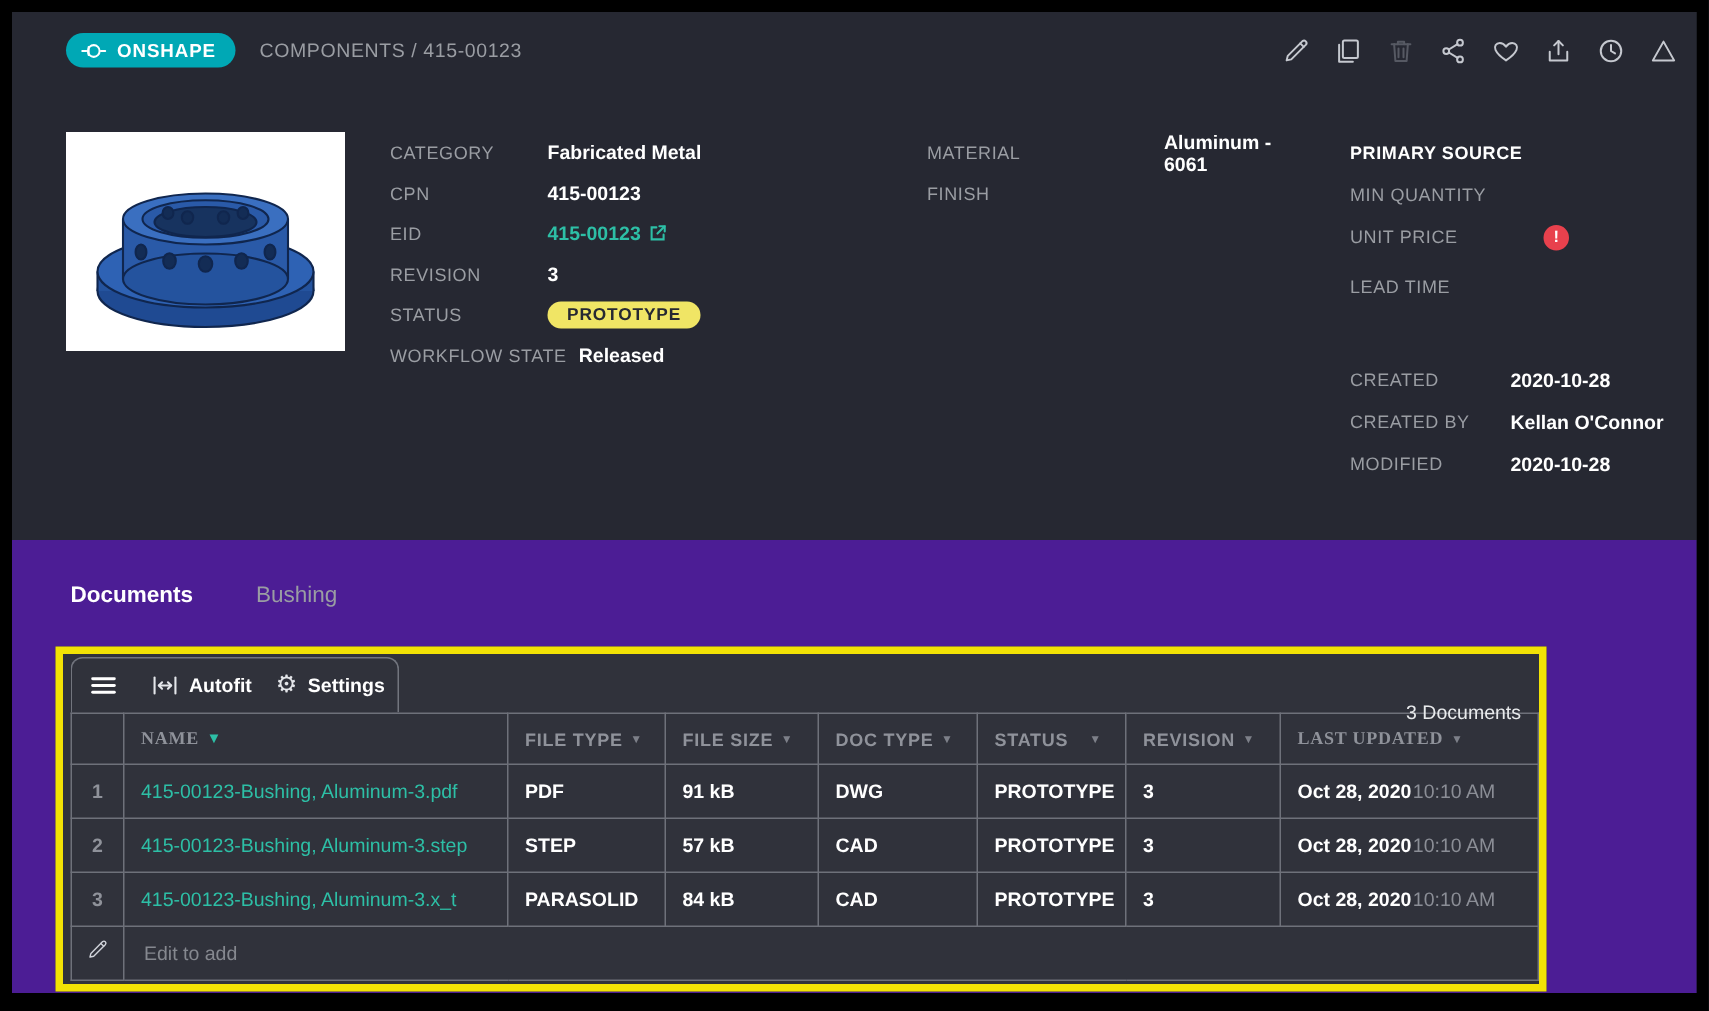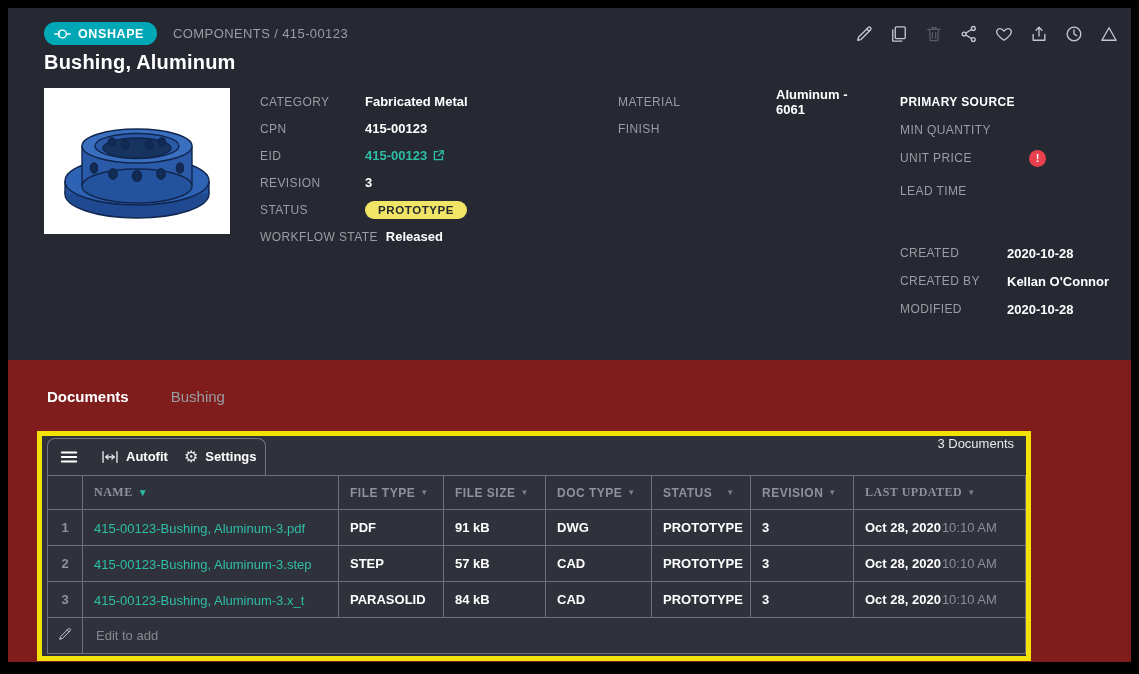--- a/index.html
+++ b/index.html
@@ -32,34 +32,34 @@
   .dlabel.head { color:#fff; font-weight:bold; }
   .dvalue { font-size:13px; font-weight:bold; color:#fff; }
   .dlink { font-size:13px; font-weight:bold; color:#2dbfa6; text-decoration:none; display:flex; align-items:center; gap:5px; cursor:pointer; }
   .status-pill { background:#f0e565; color:#262832; font-size:11.5px; font-weight:bold; letter-spacing:.6px;
     border-radius:10px; padding:3px 13px; display:inline-block; }
   .alert-dot { width:17px; height:17px; border-radius:50%; background:#e8414d; color:#fff; font-size:11px; font-weight:bold;
     display:flex; align-items:center; justify-content:center; margin-left:22px; }
   .created-block { margin-top:34px; }
 
   
-  .bottom-section { position:absolute; top:352px; left:0; right:0; bottom:0; background:#7f1d1d; }
+  .bottom-section { position:absolute; top:352px; left:0; right:0; bottom:0; background:#4c1d95; }
   .tabs { position:absolute; top:28px; left:39px; display:flex; gap:42px; font-size:15px; }
   .tab-active { color:#fff; font-weight:bold; cursor:pointer; }
   .tab-idle { color:#9a9da3; cursor:pointer; }
 
   .ybox { position:absolute; left:29px; top:71px; width:994px; height:230px; border:5px solid #f2e205; background:#30323b; }
   .grid-toolbar { margin:2px 0 0 5px; width:219px; height:37px; border:1px solid #72757e; border-bottom:none;
     border-radius:8px 8px 0 0; display:flex; align-items:center; padding:0 12px; background:#30323b; }
   .grid-toolbar svg { stroke:#e4e6ea; fill:none; stroke-width:1.8; stroke-linecap:round; }
   .tb-divider { width:1px; height:20px; background:#72757e; margin:0 11px 0 12px; }
   .tb-label { color:#fff; font-size:13px; font-weight:bold; margin-left:7px; cursor:pointer; }
   .tb-group { display:flex; align-items:flex-start; cursor:pointer; }
   .tb-gear { color:#e4e6ea; font-size:16px; margin-left:16px; line-height:1; }
-  .doc-count { position:absolute; top:0; right:12px; color:#e8eaec; font-size:13px; }
+  .doc-count { position:absolute; top:31px; right:12px; color:#e8eaec; font-size:13px; }
 
   table.docs { margin-left:5px; width:978px; border-collapse:collapse; table-layout:fixed; background:transparent; }
   table.docs th, table.docs td { border:1px solid #6e717a; overflow:hidden; white-space:nowrap; }
   table.docs tr.hdr { height:34px; }
   table.docs tr.row { height:36px; }
   th .hwrap { display:flex; align-items:center; padding:0 8px 0 11px; color:#8f929a; font-size:12px;
     font-weight:bold; letter-spacing:.5px; cursor:pointer; }
   th .hwrap.spread { justify-content:flex-start;font-family:Liberation Serif, serif; }
   .tri { font-size:8px; color:#7d8089; margin-left:5px; }
   .tri-teal { font-size:10px; color:#2dbfa6; margin-left:5px; }
@@ -144,21 +144,20 @@
             </svg>
         </span>
         <span class="icon-btn">
           <svg width="20" height="20" viewBox="0 0 24 24">
               <path d="M12 4.5L20.5 19.5H3.5z"></path>
             </svg>
         </span>
       </div>
     </div>
 
-    <div class="page-title">Bushing, Aluminum</div>
 
     <div class="details">
 
       <div class="thumb">
         <svg width="186" height="146" viewBox="0 0 186 146">
           <g stroke="#10264e" stroke-width="1.4">
             <ellipse cx="93" cy="106" rx="72" ry="24" fill="#1f4a92"></ellipse>
             <rect x="21" y="93" width="144" height="13" fill="#24539e" stroke="none"></rect>
             <line x1="21" y1="93" x2="21" y2="106"></line>
             <line x1="165" y1="93" x2="165" y2="106"></line>

